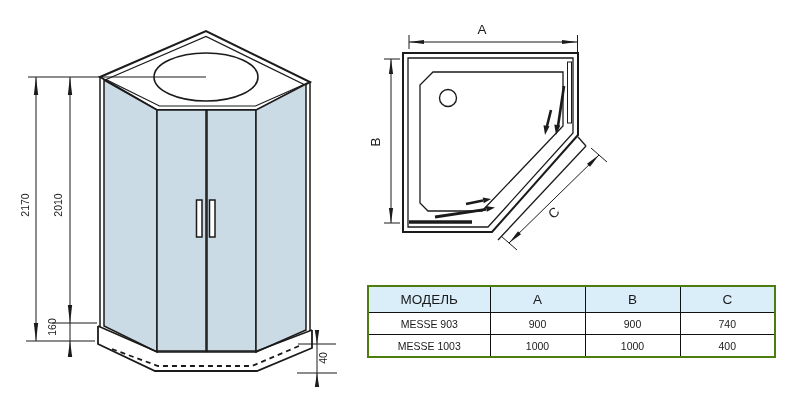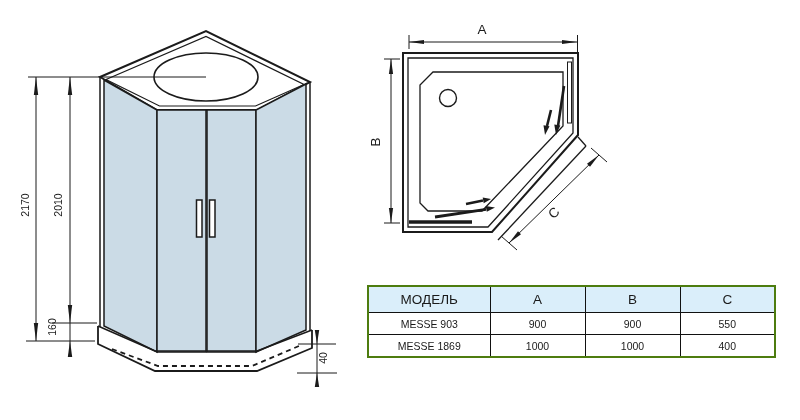--- a/index.html
+++ b/index.html
@@ -132,24 +132,24 @@
       <th>A</th>
       <th>B</th>
       <th>C</th>
     </tr>
   </thead>
   <tbody>
     <tr>
       <td>MESSE 903</td>
       <td>900</td>
       <td>900</td>
-      <td>550</td>
+      <td>740</td>
     </tr>
     <tr>
-      <td>MESSE 1869</td>
+      <td>MESSE 1003</td>
       <td>1000</td>
       <td>1000</td>
       <td>400</td>
     </tr>
   </tbody>
 </table>
 
 </div>
 
 </body></html>

